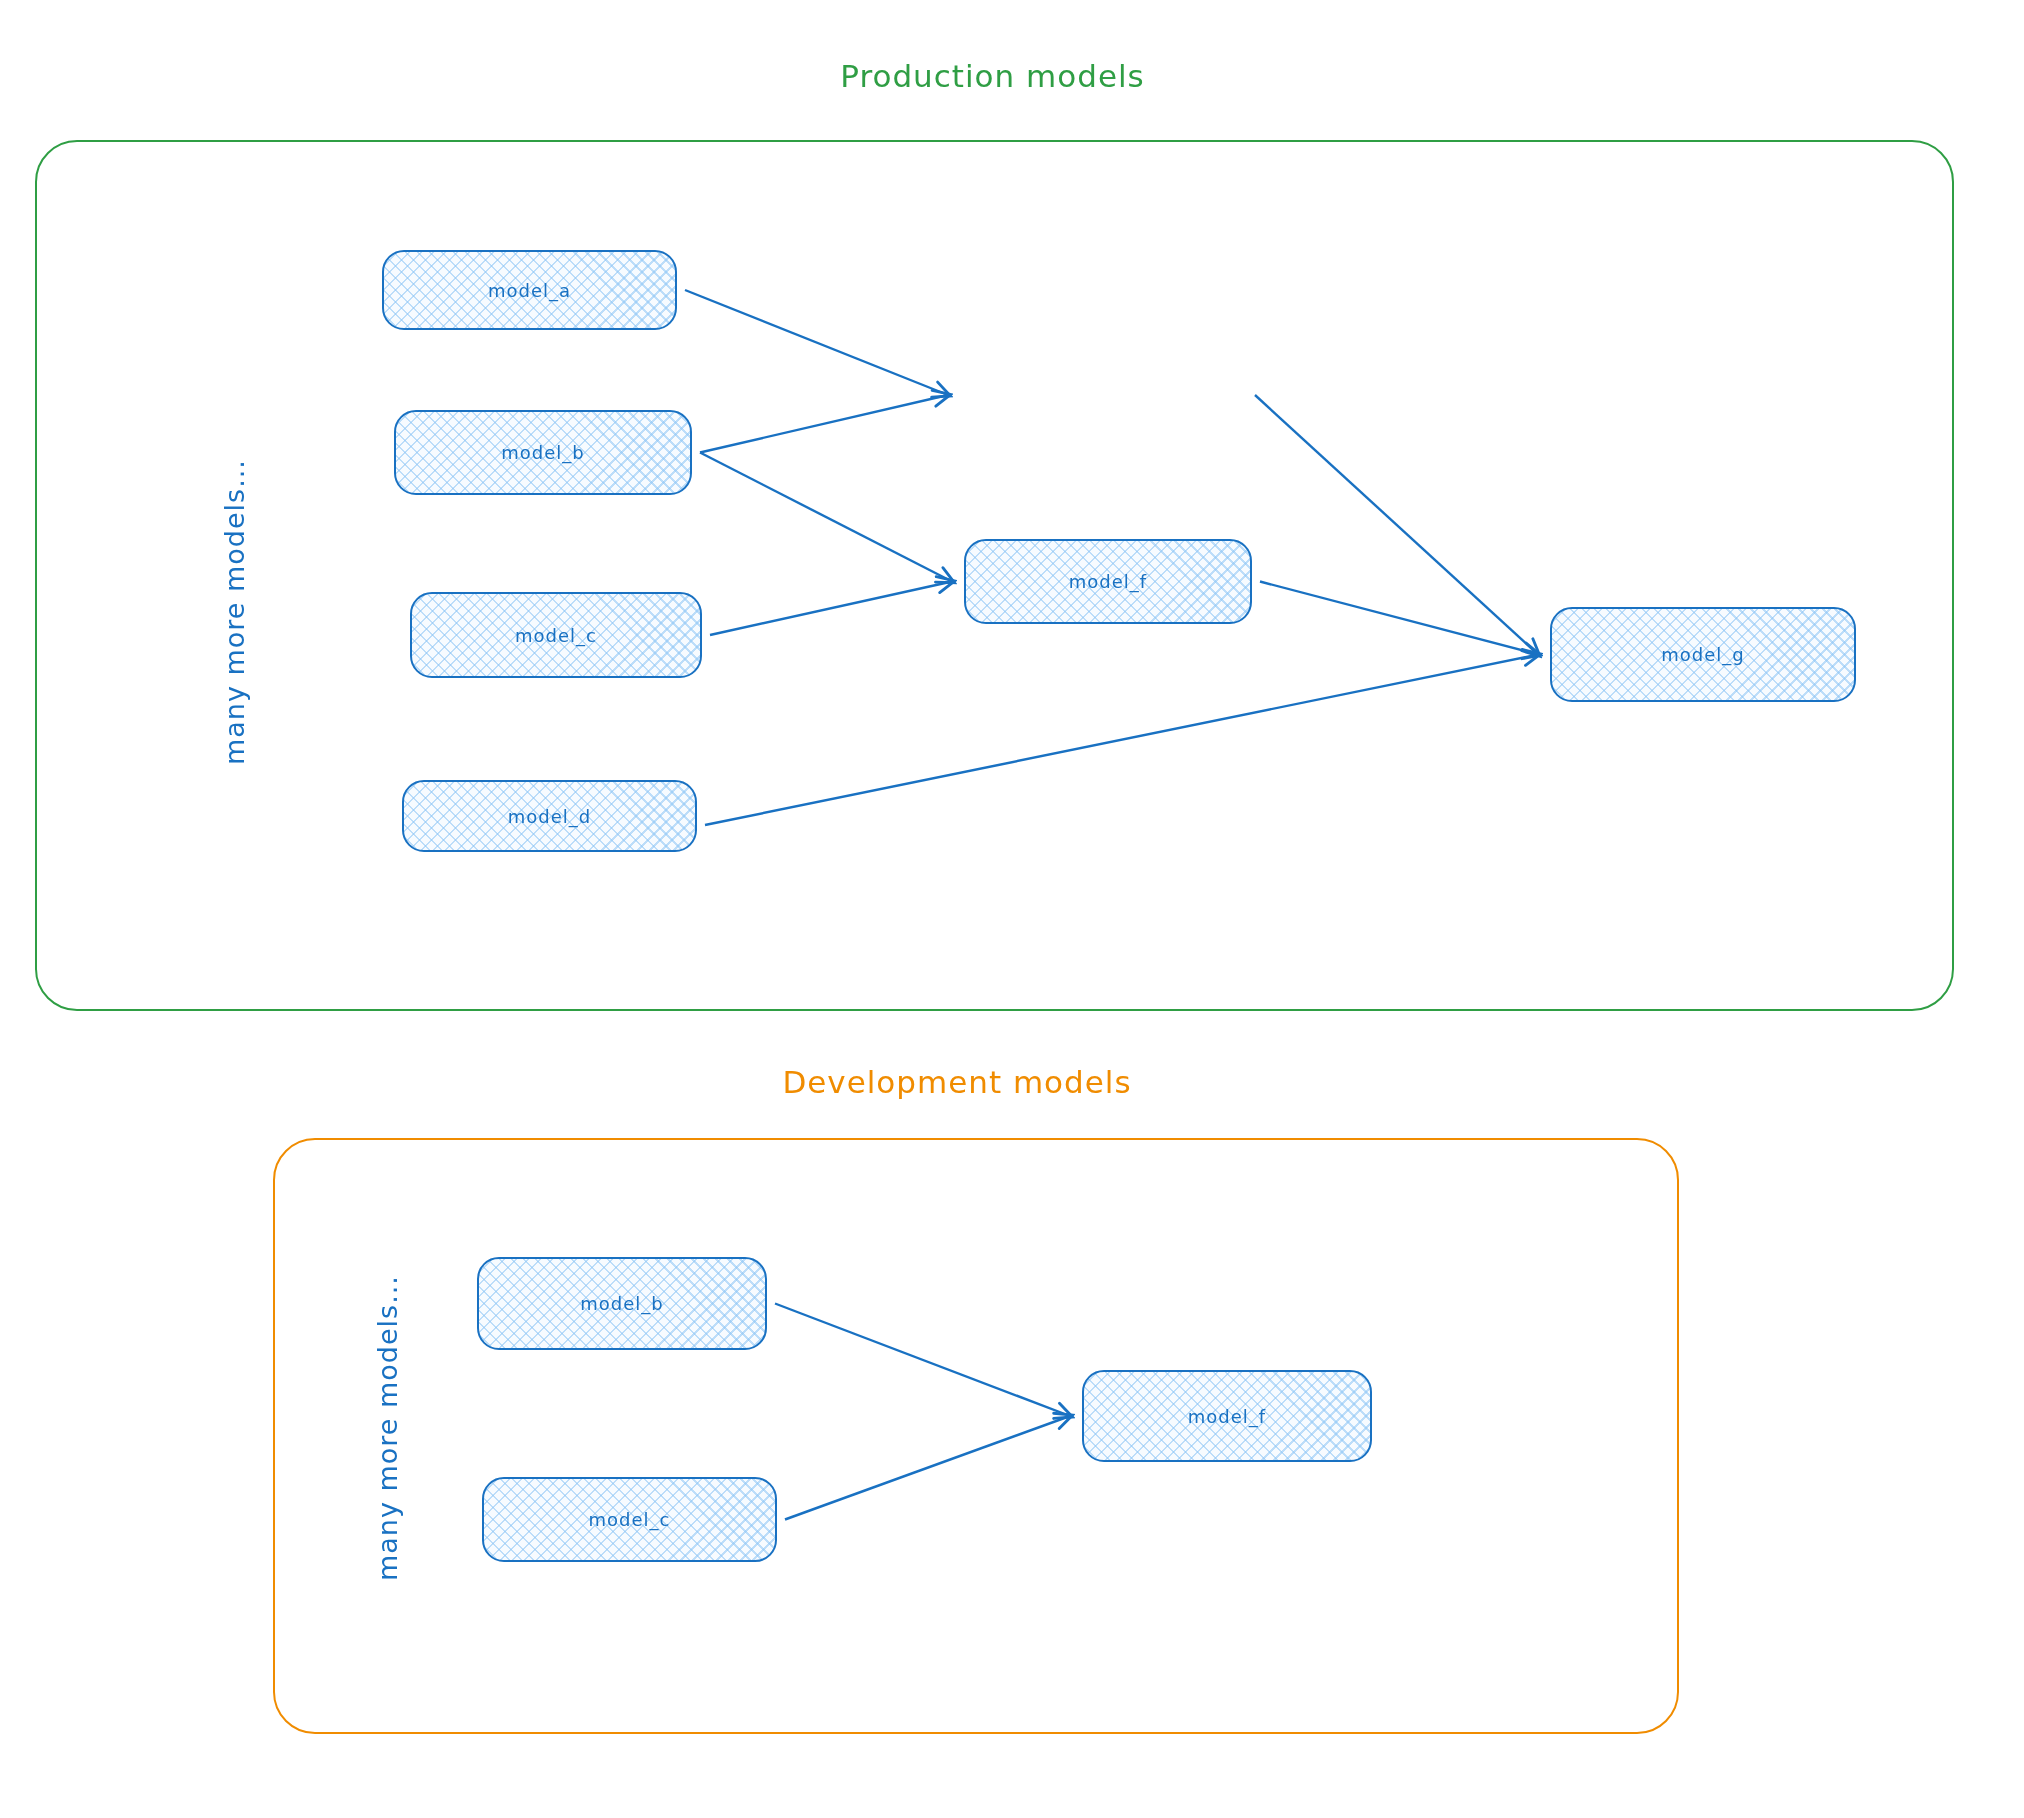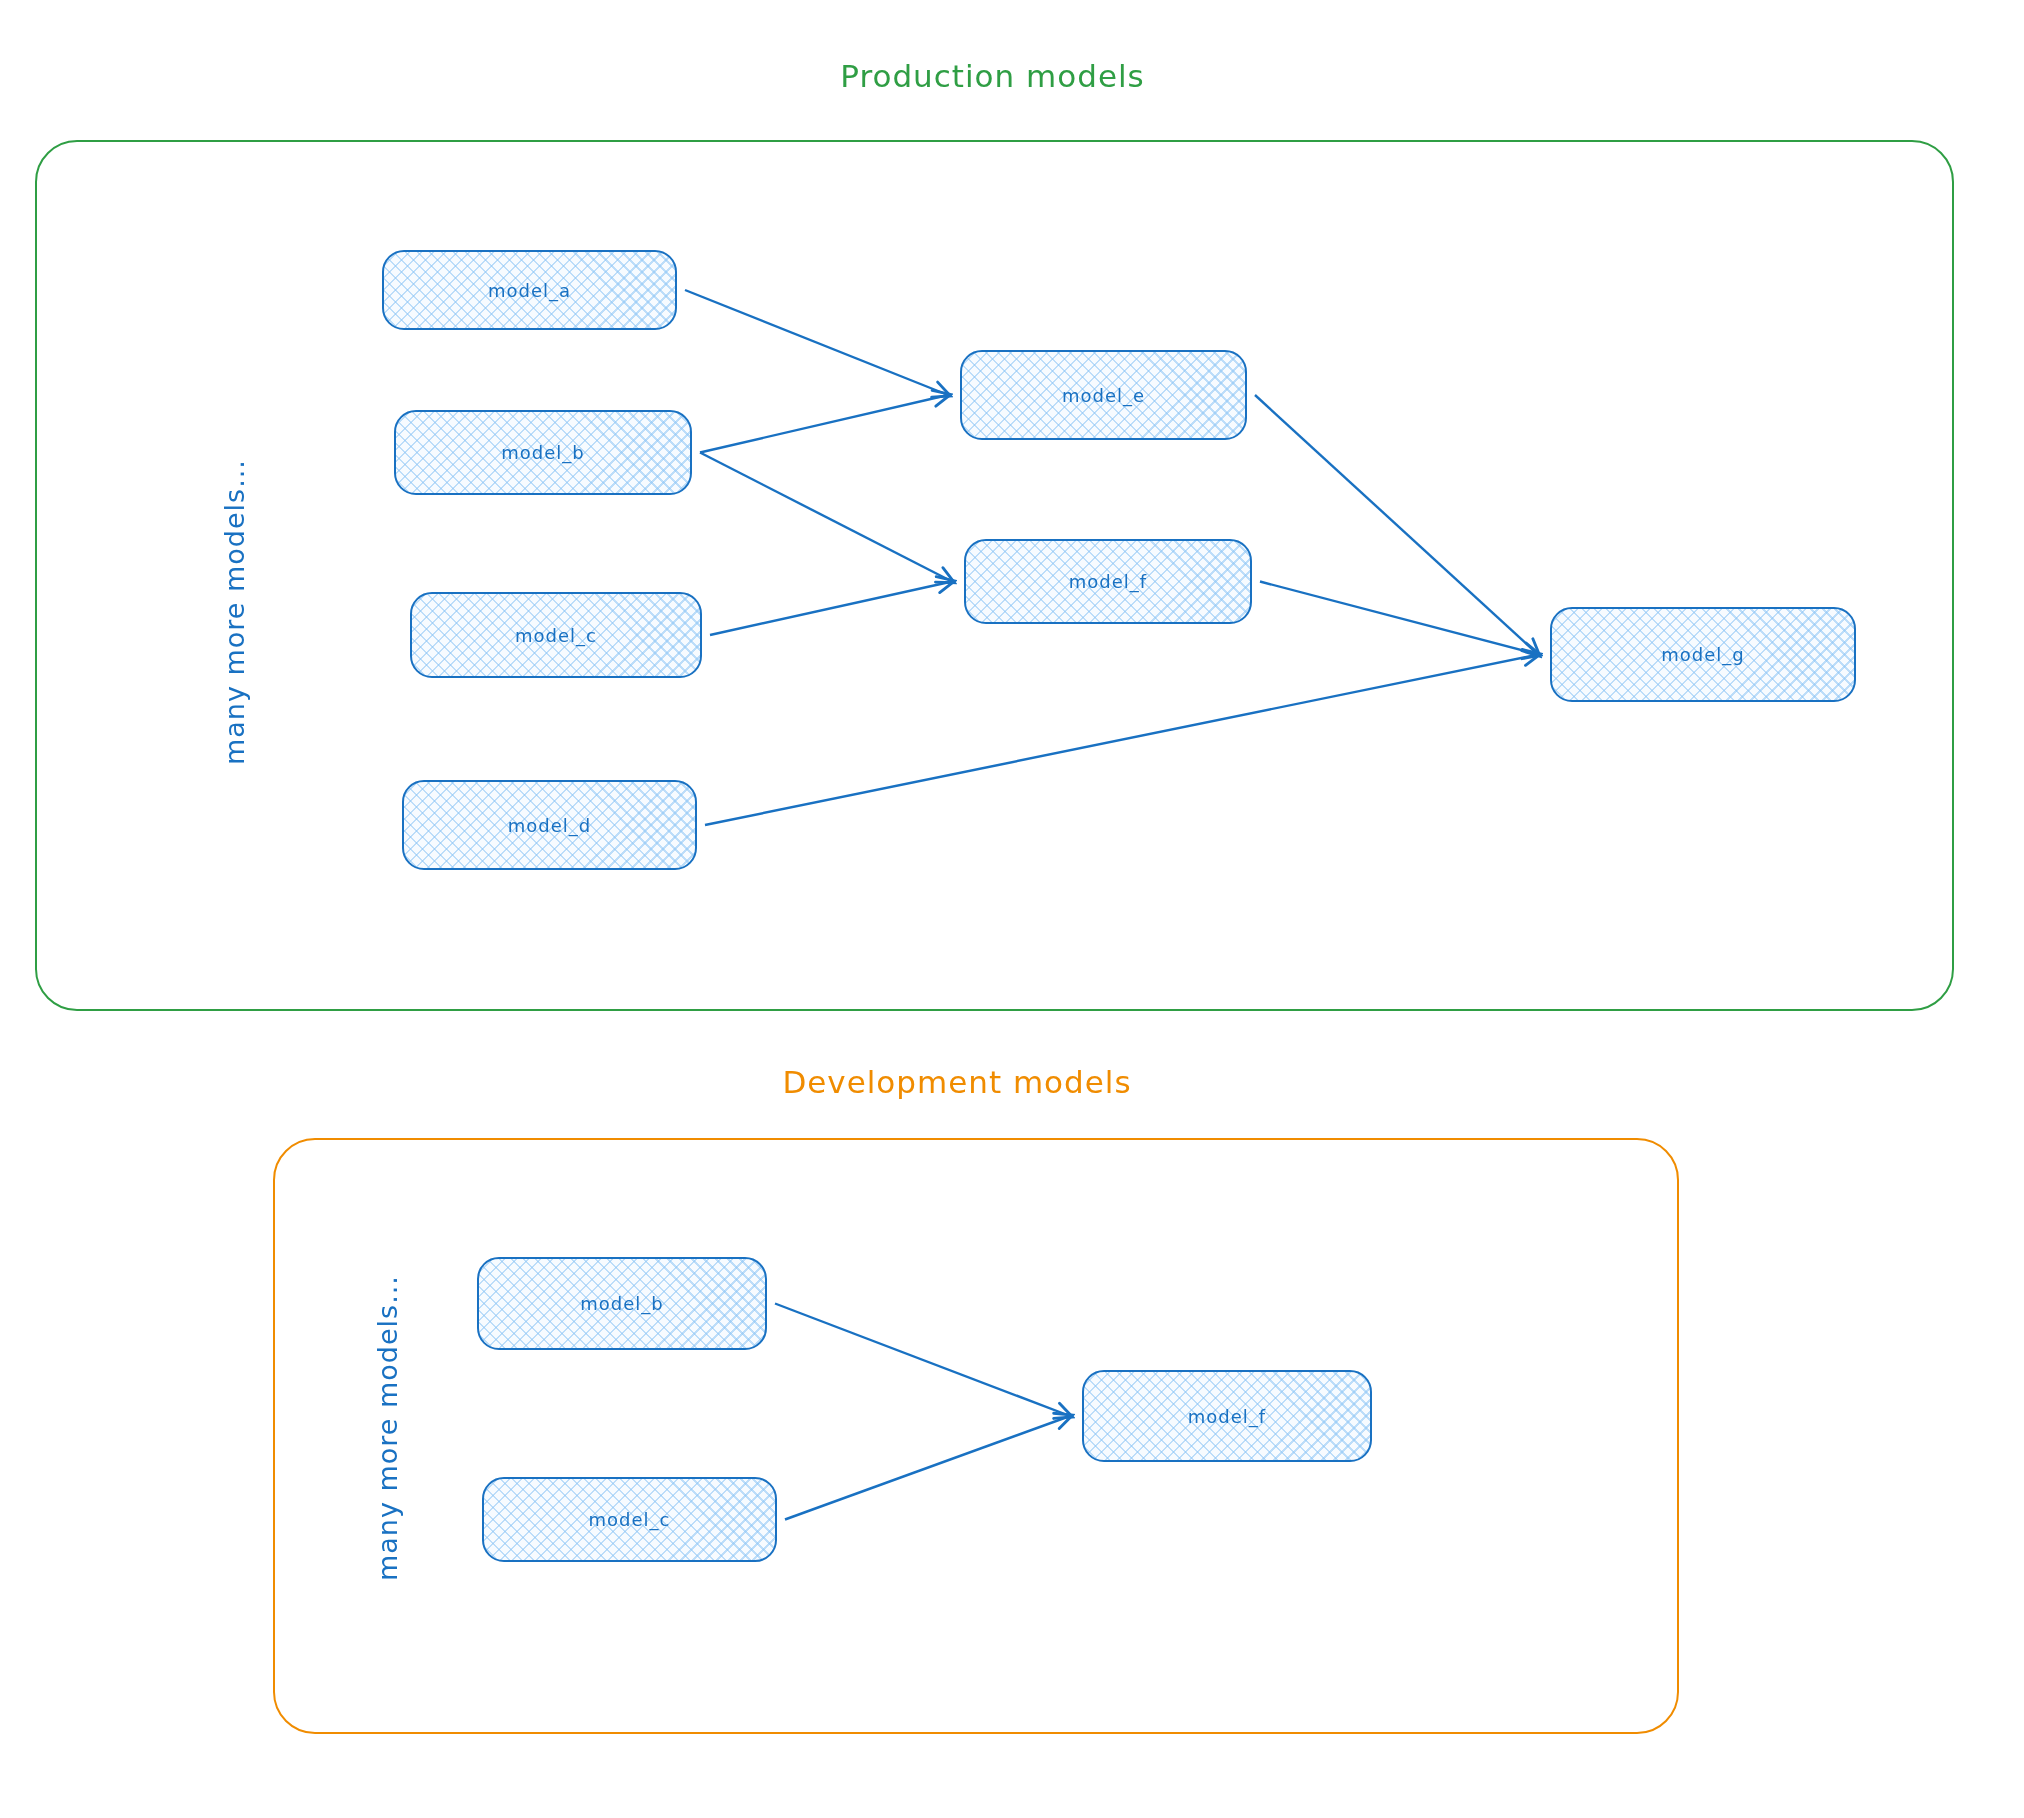--- a/index.html
+++ b/index.html
@@ -49,21 +49,21 @@
     background-color:#f7fbff;
     background-image:
       repeating-linear-gradient(45deg,  rgba(141,197,245,0.55) 0 1.8px, transparent 1.8px 8.5px),
       repeating-linear-gradient(135deg, rgba(141,197,245,0.55) 0 1.8px, transparent 1.8px 8.5px);
   }
 
   
   #p-a{left:345px;top:108px;width:295px;height:80px;}
   #p-b{left:357px;top:268px;width:298px;height:85px;}
   #p-c{left:373px;top:450px;width:292px;height:86px;}
-  #p-d{left:365px;top:638px;width:295px;height:90px;}
+  #p-d{left:365px;top:638px;width:295px;height:72px;}
   #p-e{left:923px;top:208px;width:287px;height:90px;}
   #p-f{left:927px;top:397px;width:288px;height:85px;}
   #p-g{left:1513px;top:465px;width:306px;height:95px;}
 
   
   #d-b{left:202px;top:117px;width:290px;height:93px;}
   #d-c{left:207px;top:337px;width:295px;height:85px;}
   #d-f{left:807px;top:230px;width:290px;height:92px;}
 
   .side-label{
@@ -110,23 +110,20 @@
     </div>
     <div class="node" id="p-b">
       <span>model_b</span>
     </div>
     <div class="node" id="p-c">
       <span>model_c</span>
     </div>
     <div class="node" id="p-d">
       <span>model_d</span>
     </div>
-    <div class="node" id="p-e">
-      <span>model_e</span>
-    </div>
     <div class="node" id="p-f">
       <span>model_f</span>
     </div>
     <div class="node" id="p-g">
       <span>model_g</span>
     </div>
   </div>
 
   <div class="section-title" id="title-dev" style="color: rgb(240, 140, 0);">Development models</div>
 

